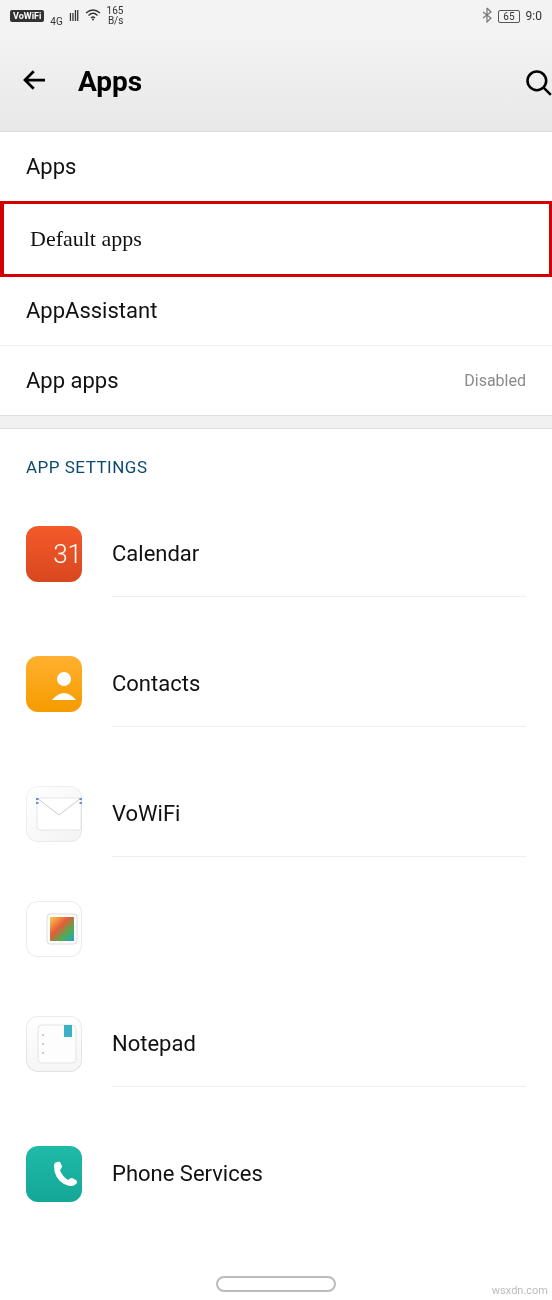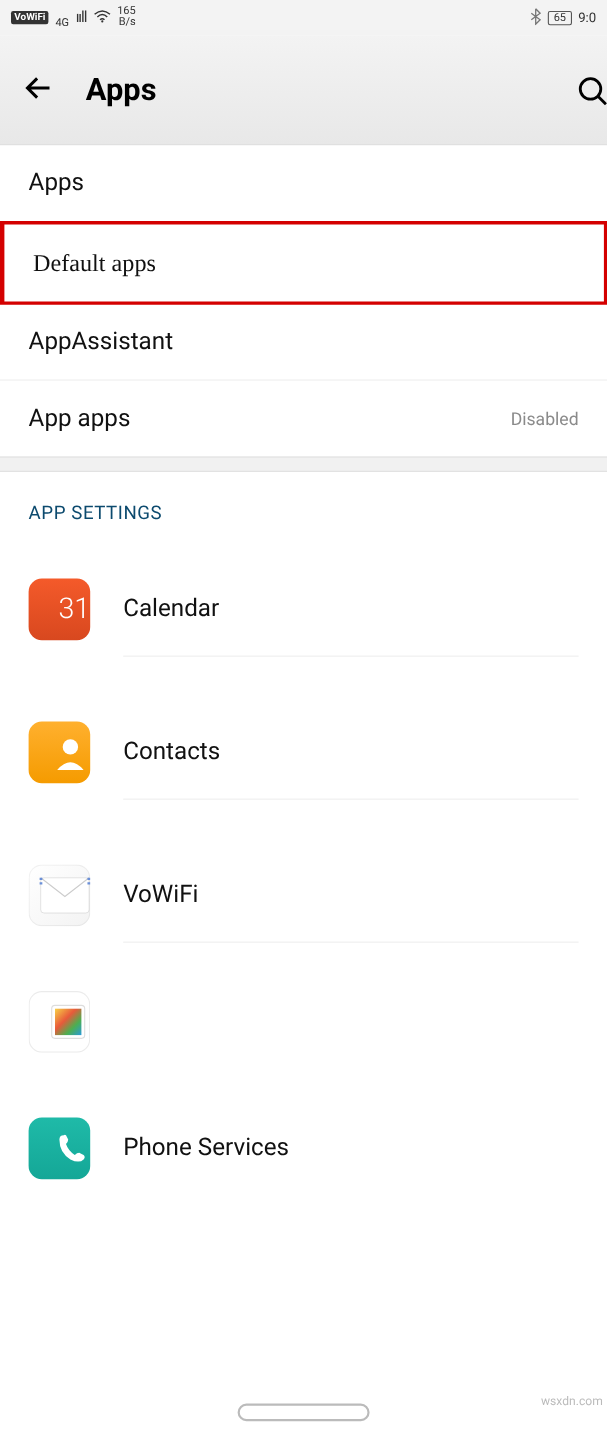--- a/index.html
+++ b/index.html
@@ -27,21 +27,21 @@
   .app-row .icon-box { width: 56px; height: 56px; border-radius: 12px; flex-shrink: 0; display: flex; align-items: center; justify-content: flex-end; }
   .app-label-wrap { flex: 1; border-bottom: 1px solid #eee; height: 100%; display: flex; align-items: center; padding: 30px 0; }
   .app-list .app-row:last-child .app-label-wrap { border-bottom: none; }
   .icon-calendar { background: linear-gradient(to bottom, #f45a2a, #d8481f); color: #fff; font-size: 26px; font-weight: 300; }
   .icon-contacts { background: linear-gradient(to bottom, #ffb02e, #f59b00); }
   .icon-email { background: linear-gradient(135deg, #fff, #f3f3f3); box-shadow: inset 0 0 0 1px rgba(0,0,0,0.05); }
   .icon-gallery { background: #fff; box-shadow: inset 0 0 0 1px rgba(0,0,0,0.08); }
   .icon-notepad { background: linear-gradient(to bottom, #fff, #f5f5f5); box-shadow: inset 0 0 0 1px rgba(0,0,0,0.08); position: relative; }
   .icon-phone { background: linear-gradient(to bottom, #1fbaa8, #14a797); }
   .nav-pill { position: absolute; bottom: 8px; left: 50%; transform: translateX(-50%); width: 120px; height: 16px; border: 2px solid #bbb; border-radius: 10px; }
-  .watermark { position: absolute; bottom: 20px; right: 4px; font-size: 11px; color: #bbb; }
+  .watermark { position: absolute; bottom: 3px; right: 4px; font-size: 11px; color: #bbb; }
 </style>
 </head>
 <body>
 
 <div class="status-bar">
   <div class="status-left">
     <span class="vowifi">VoWiFi</span>
     <span style="font-size:10px;margin-top:10px;">4G</span>
     <span class="signal">ııll</span>
     <span>
@@ -148,20 +148,34 @@
               <stop offset="0%" stop-color="#f7d046"></stop>
               <stop offset="40%" stop-color="#e85a3a"></stop>
               <stop offset="70%" stop-color="#4caf50"></stop>
               <stop offset="100%" stop-color="#2a9bd8"></stop>
             </linearGradient>
           </defs>
         </svg>
     </div>
   </div>
 
+  <div class="app-row">
+    <div class="icon-box icon-notepad">
+      <svg width="50" height="50" viewBox="0 0 50 50">
+          <rect x="6" y="6" width="38" height="38" rx="4" fill="#fdfdfd" stroke="#e5e5e5"></rect>
+          <rect x="32" y="6" width="8" height="12" fill="#3ab0c9"></rect>
+          <circle cx="11" cy="16" r="1" fill="#bbb"></circle>
+          <circle cx="11" cy="25" r="1" fill="#bbb"></circle>
+          <circle cx="11" cy="34" r="1" fill="#bbb"></circle>
+        </svg>
+    </div>
+    <div class="app-label-wrap">
+        <span>Notepad</span>
+      </div>
+  </div>
 
   <div class="app-row">
     <div class="icon-box icon-phone">
       <svg width="32" height="32" viewBox="0 0 32 32">
           <path d="M8 4 Q4 4 4 8 Q4 20 14 26 Q22 30 26 26 Q28 24 26 22 L22 20 Q20 20 18 22 Q12 18 10 12 Q12 10 12 8 L10 4 Q9 3 8 4 Z" fill="#fff"></path>
         </svg>
     </div>
     <div class="app-label-wrap">
         <span>Phone Services</span>
       </div>

